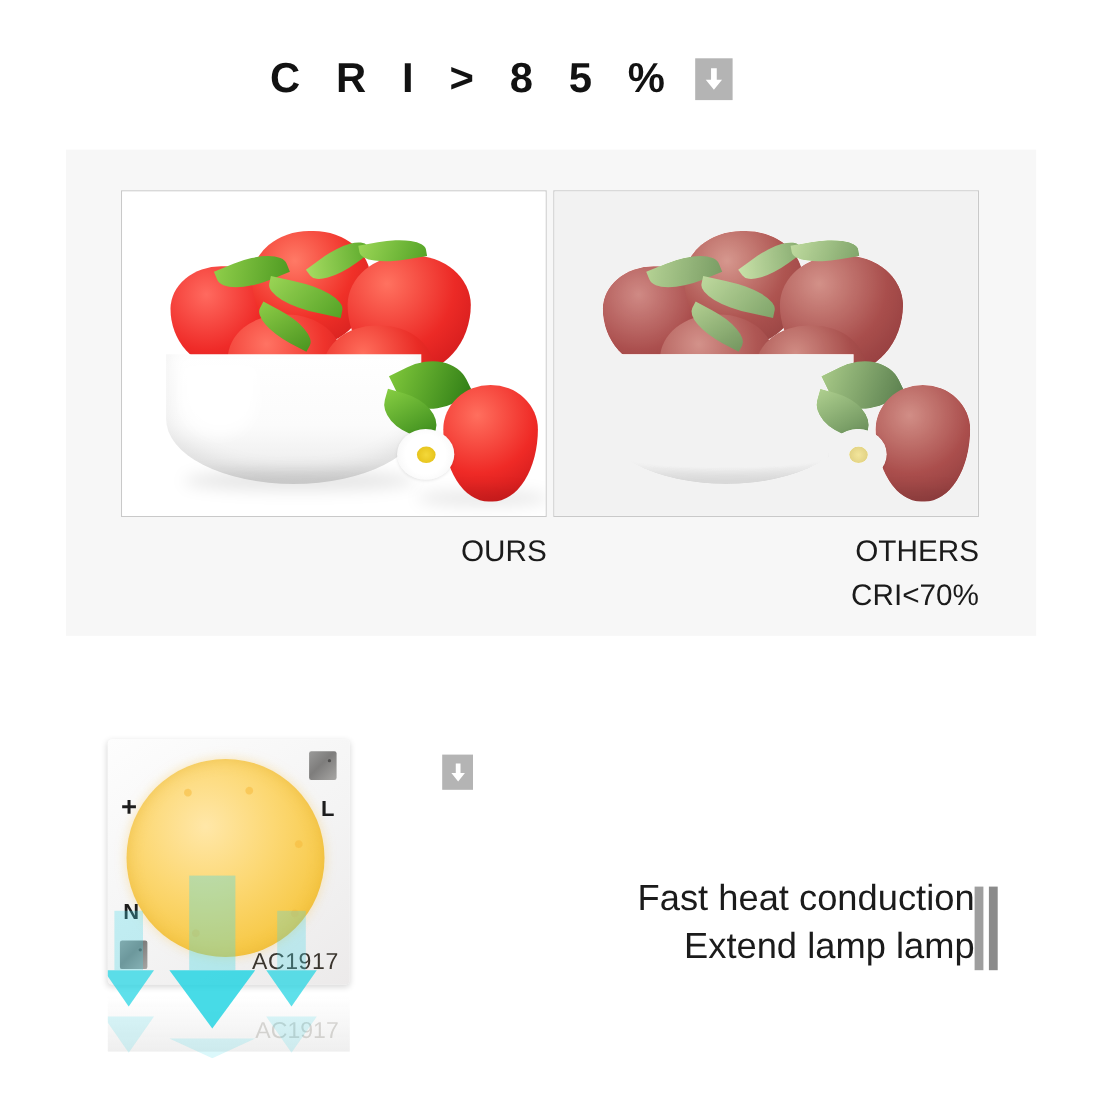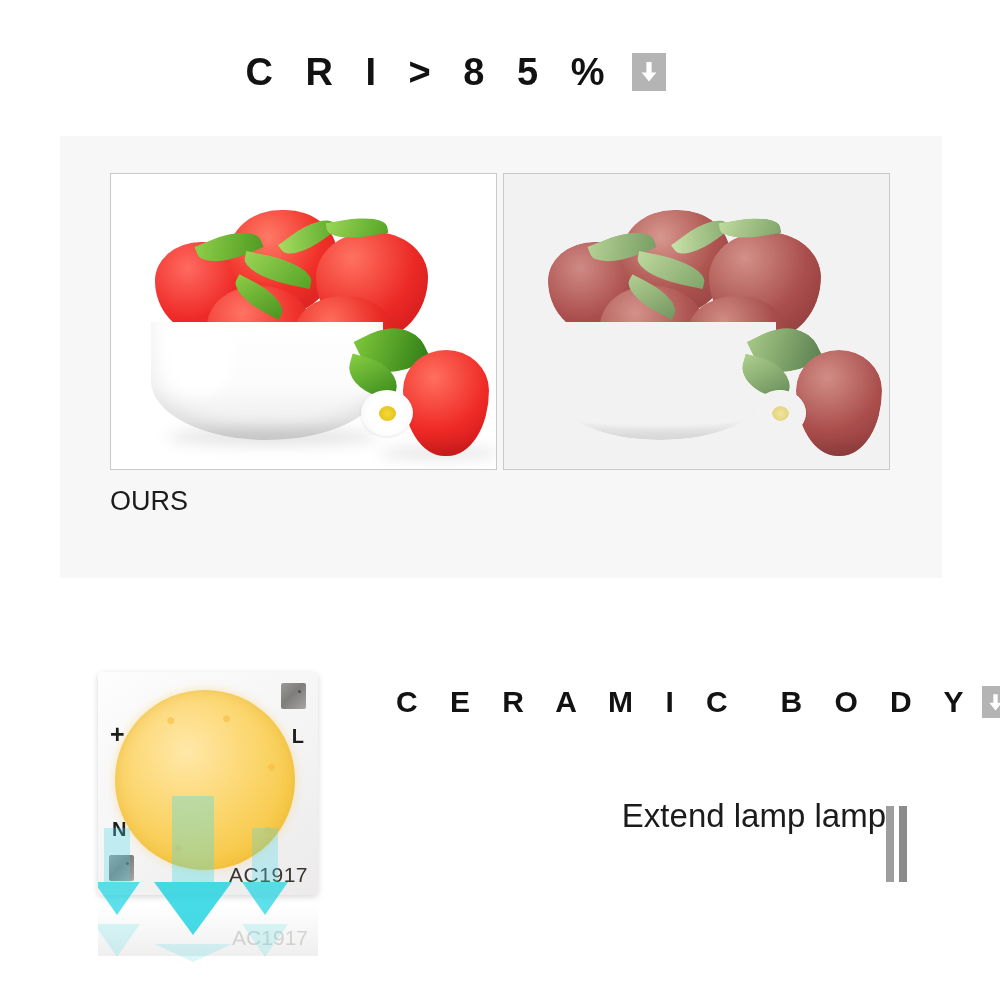--- a/index.html
+++ b/index.html
@@ -132,21 +132,21 @@
   .captions {
     position: absolute;
     left: 50px;
     top: 345px;
     width: 780px;
     display: flex;
     justify-content: space-between;
   }
   .caption-col {
     width: 387px;
-    text-align: left;
+    text-align: right;
     font-size: 27px;
     line-height: 40px;
     color: #1b1b1b;
     font-weight: 400;
   }
   .caption-col .sub { display: block; }
 
   
   .chip-wrap {
     position: absolute;
@@ -386,20 +386,24 @@
         <div class="shadow-ellipse" style="left:268px; top:272px; width:120px; height:14px;
              background:rgba(0,0,0,0.09);"></div>
       </div>
     </div>
   </div>
 
   <div class="captions">
     <div class="caption-col">
       <span>OURS</span>
     </div>
+    <div class="caption-col">
+      <span>OTHERS</span>
+      <span class="sub">CRI&lt;70%</span>
+    </div>
   </div>
 </div>
 
 <div class="chip-wrap">
   <div class="chip">
     <div class="chip-phosphor"></div>
     <div class="pad tr"></div>
     <div class="pad bl"></div>
     <div class="chip-mark mark-plus">+</div>
     <div class="chip-mark mark-l">L</div>
@@ -432,28 +436,28 @@
 
     <g opacity="0.16">
       <path d="M-4 252 H42 L19 285 Z" fill="#21d5e3"></path>
       <path d="M56 272 H134 L95 290 Z" fill="#1fd3e2"></path>
       <path d="M144 252 H190 L167 285 Z" fill="#21d5e3"></path>
     </g>
   </svg>
 </div>
 
 <div class="ceramic-heading">
-  <div class="heading-text">C E R A M I C  B O D Y</div>
   <div class="arrow-badge">
     <svg width="15" height="19" viewBox="0 0 18 22" aria-hidden="true">
       <path d="M6.4 1 H11.6 V11.4 H16.4 L9 20.6 L1.6 11.4 H6.4 Z" fill="#ffffff"></path>
     </svg>
   </div>
 </div>
 
 <div class="benefit-block">
+  <div class="benefit-line">Fast heat conduction</div>
   <div class="benefit-line">Extend lamp lamp</div>
 </div>
 
 <div class="bars">
   <i></i>
   <i></i>
 </div>
 
 </body></html>

